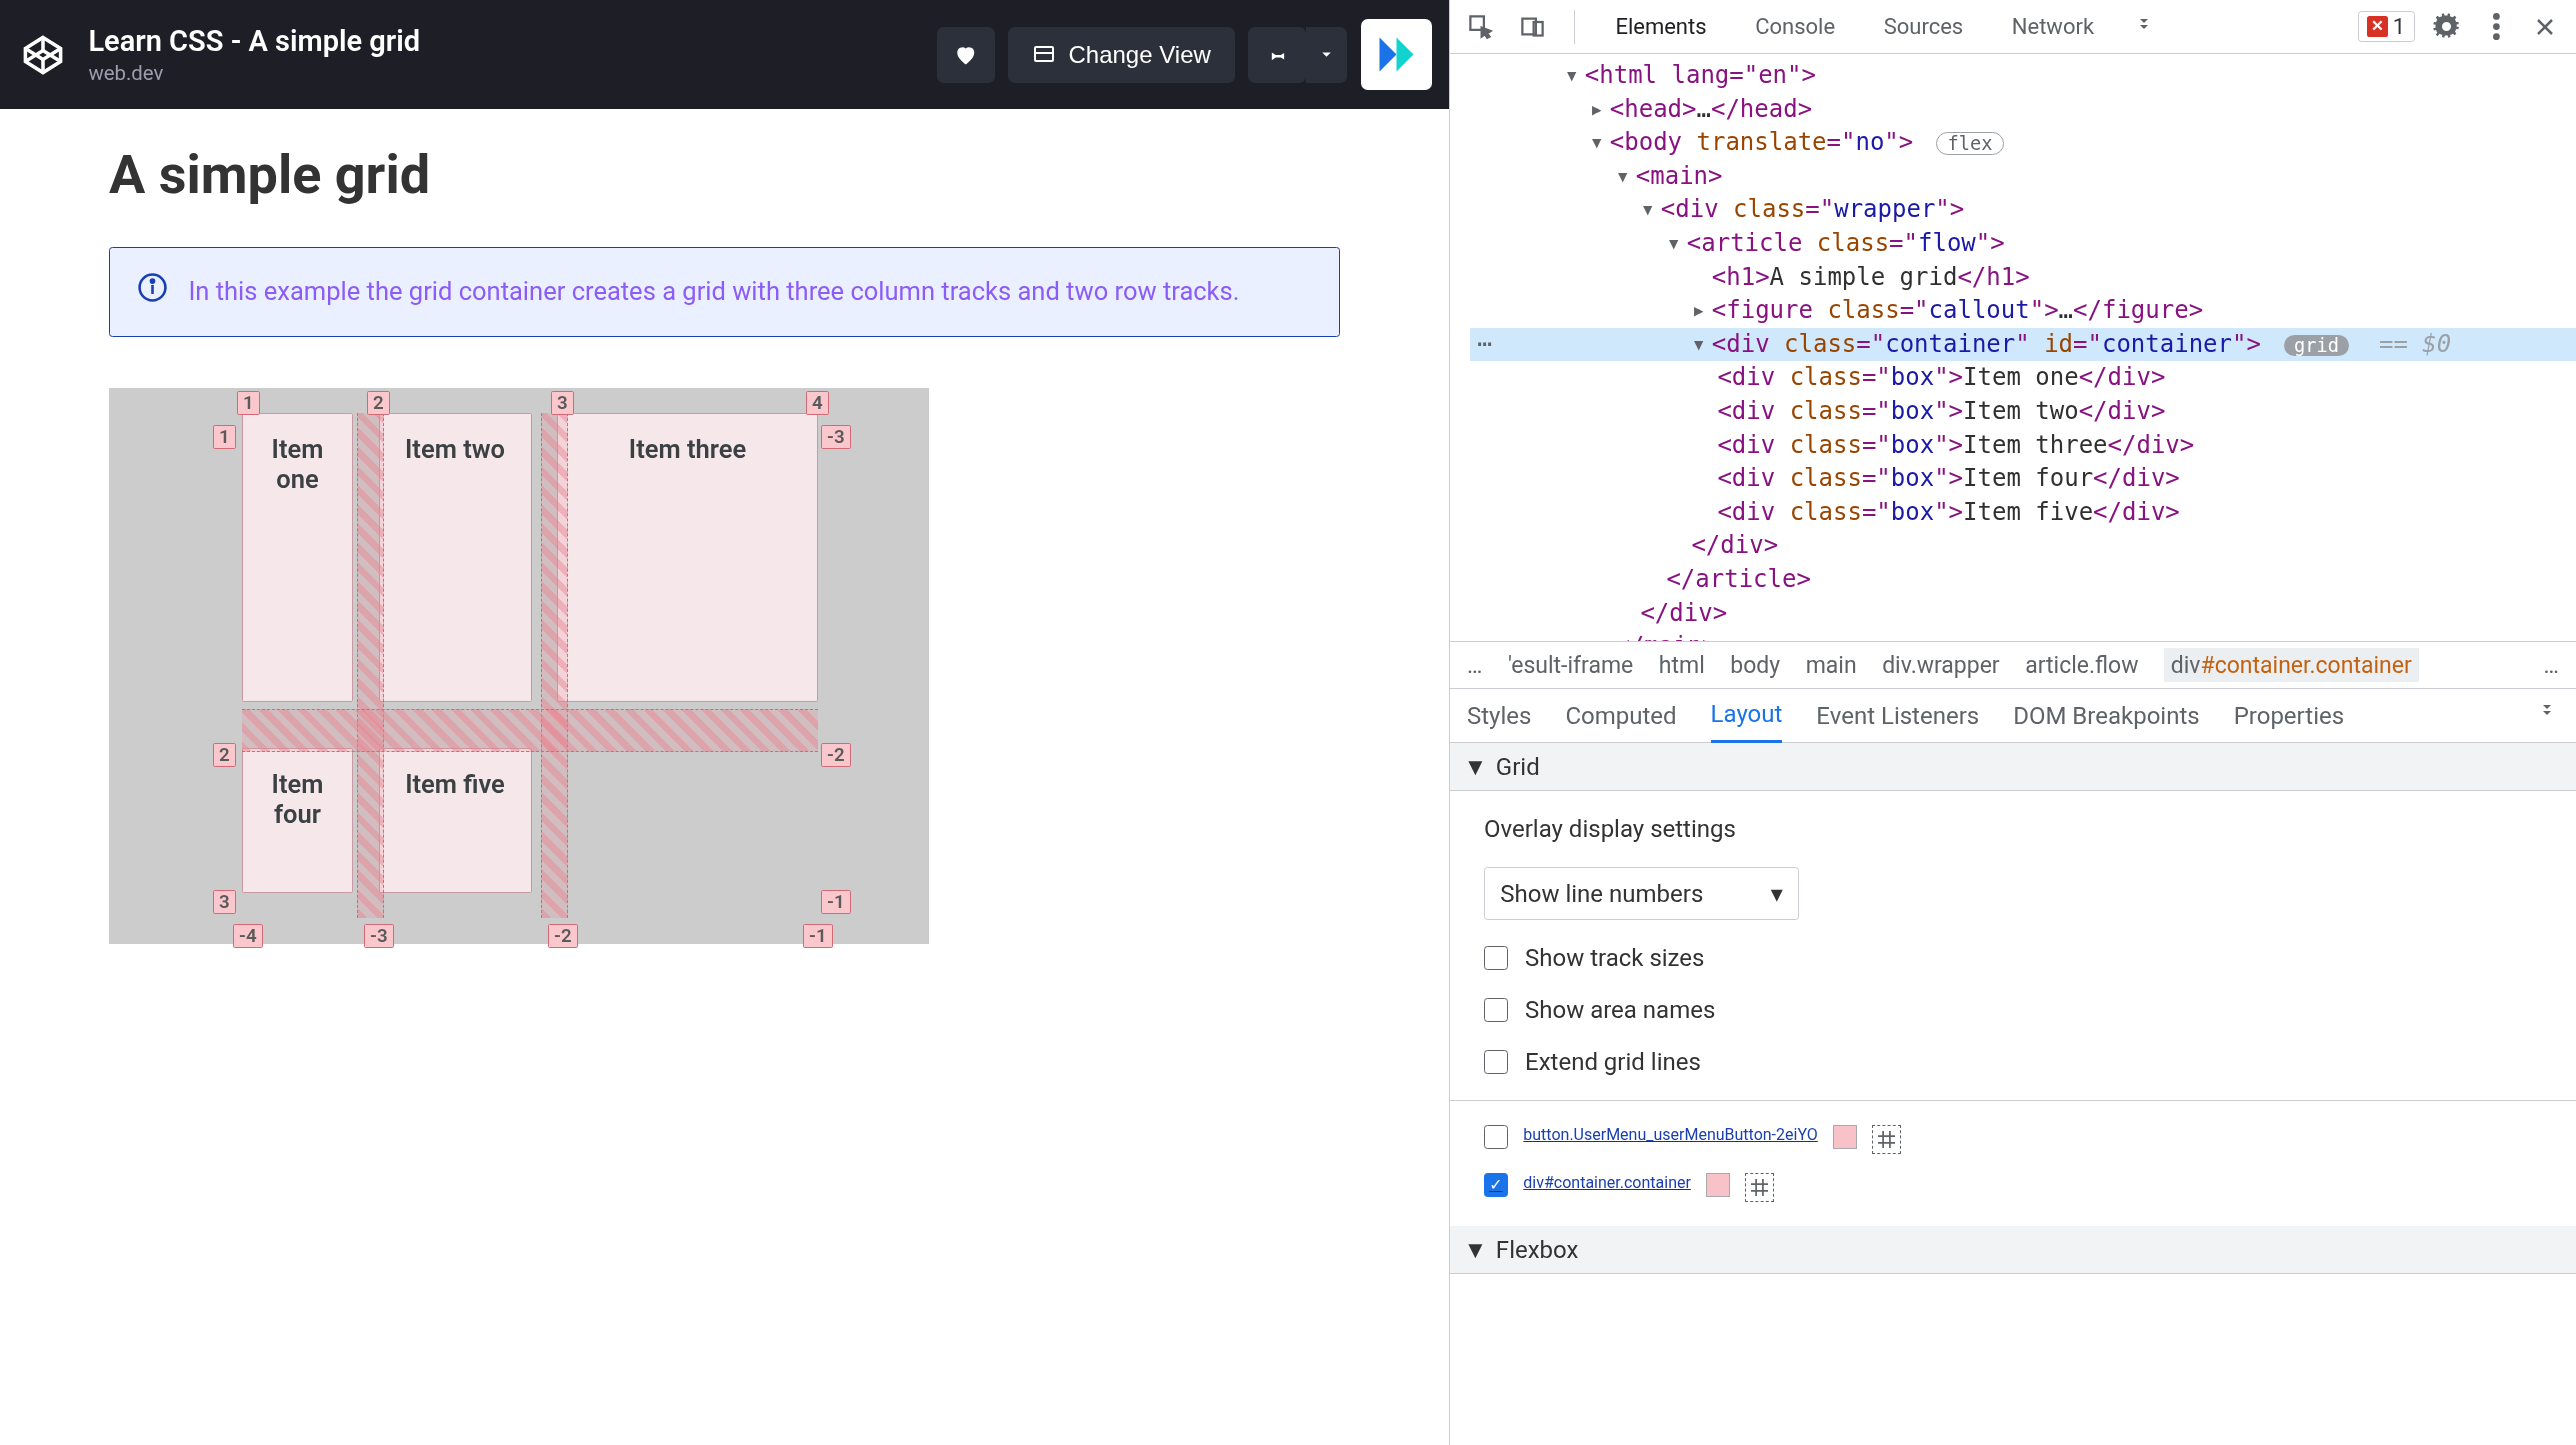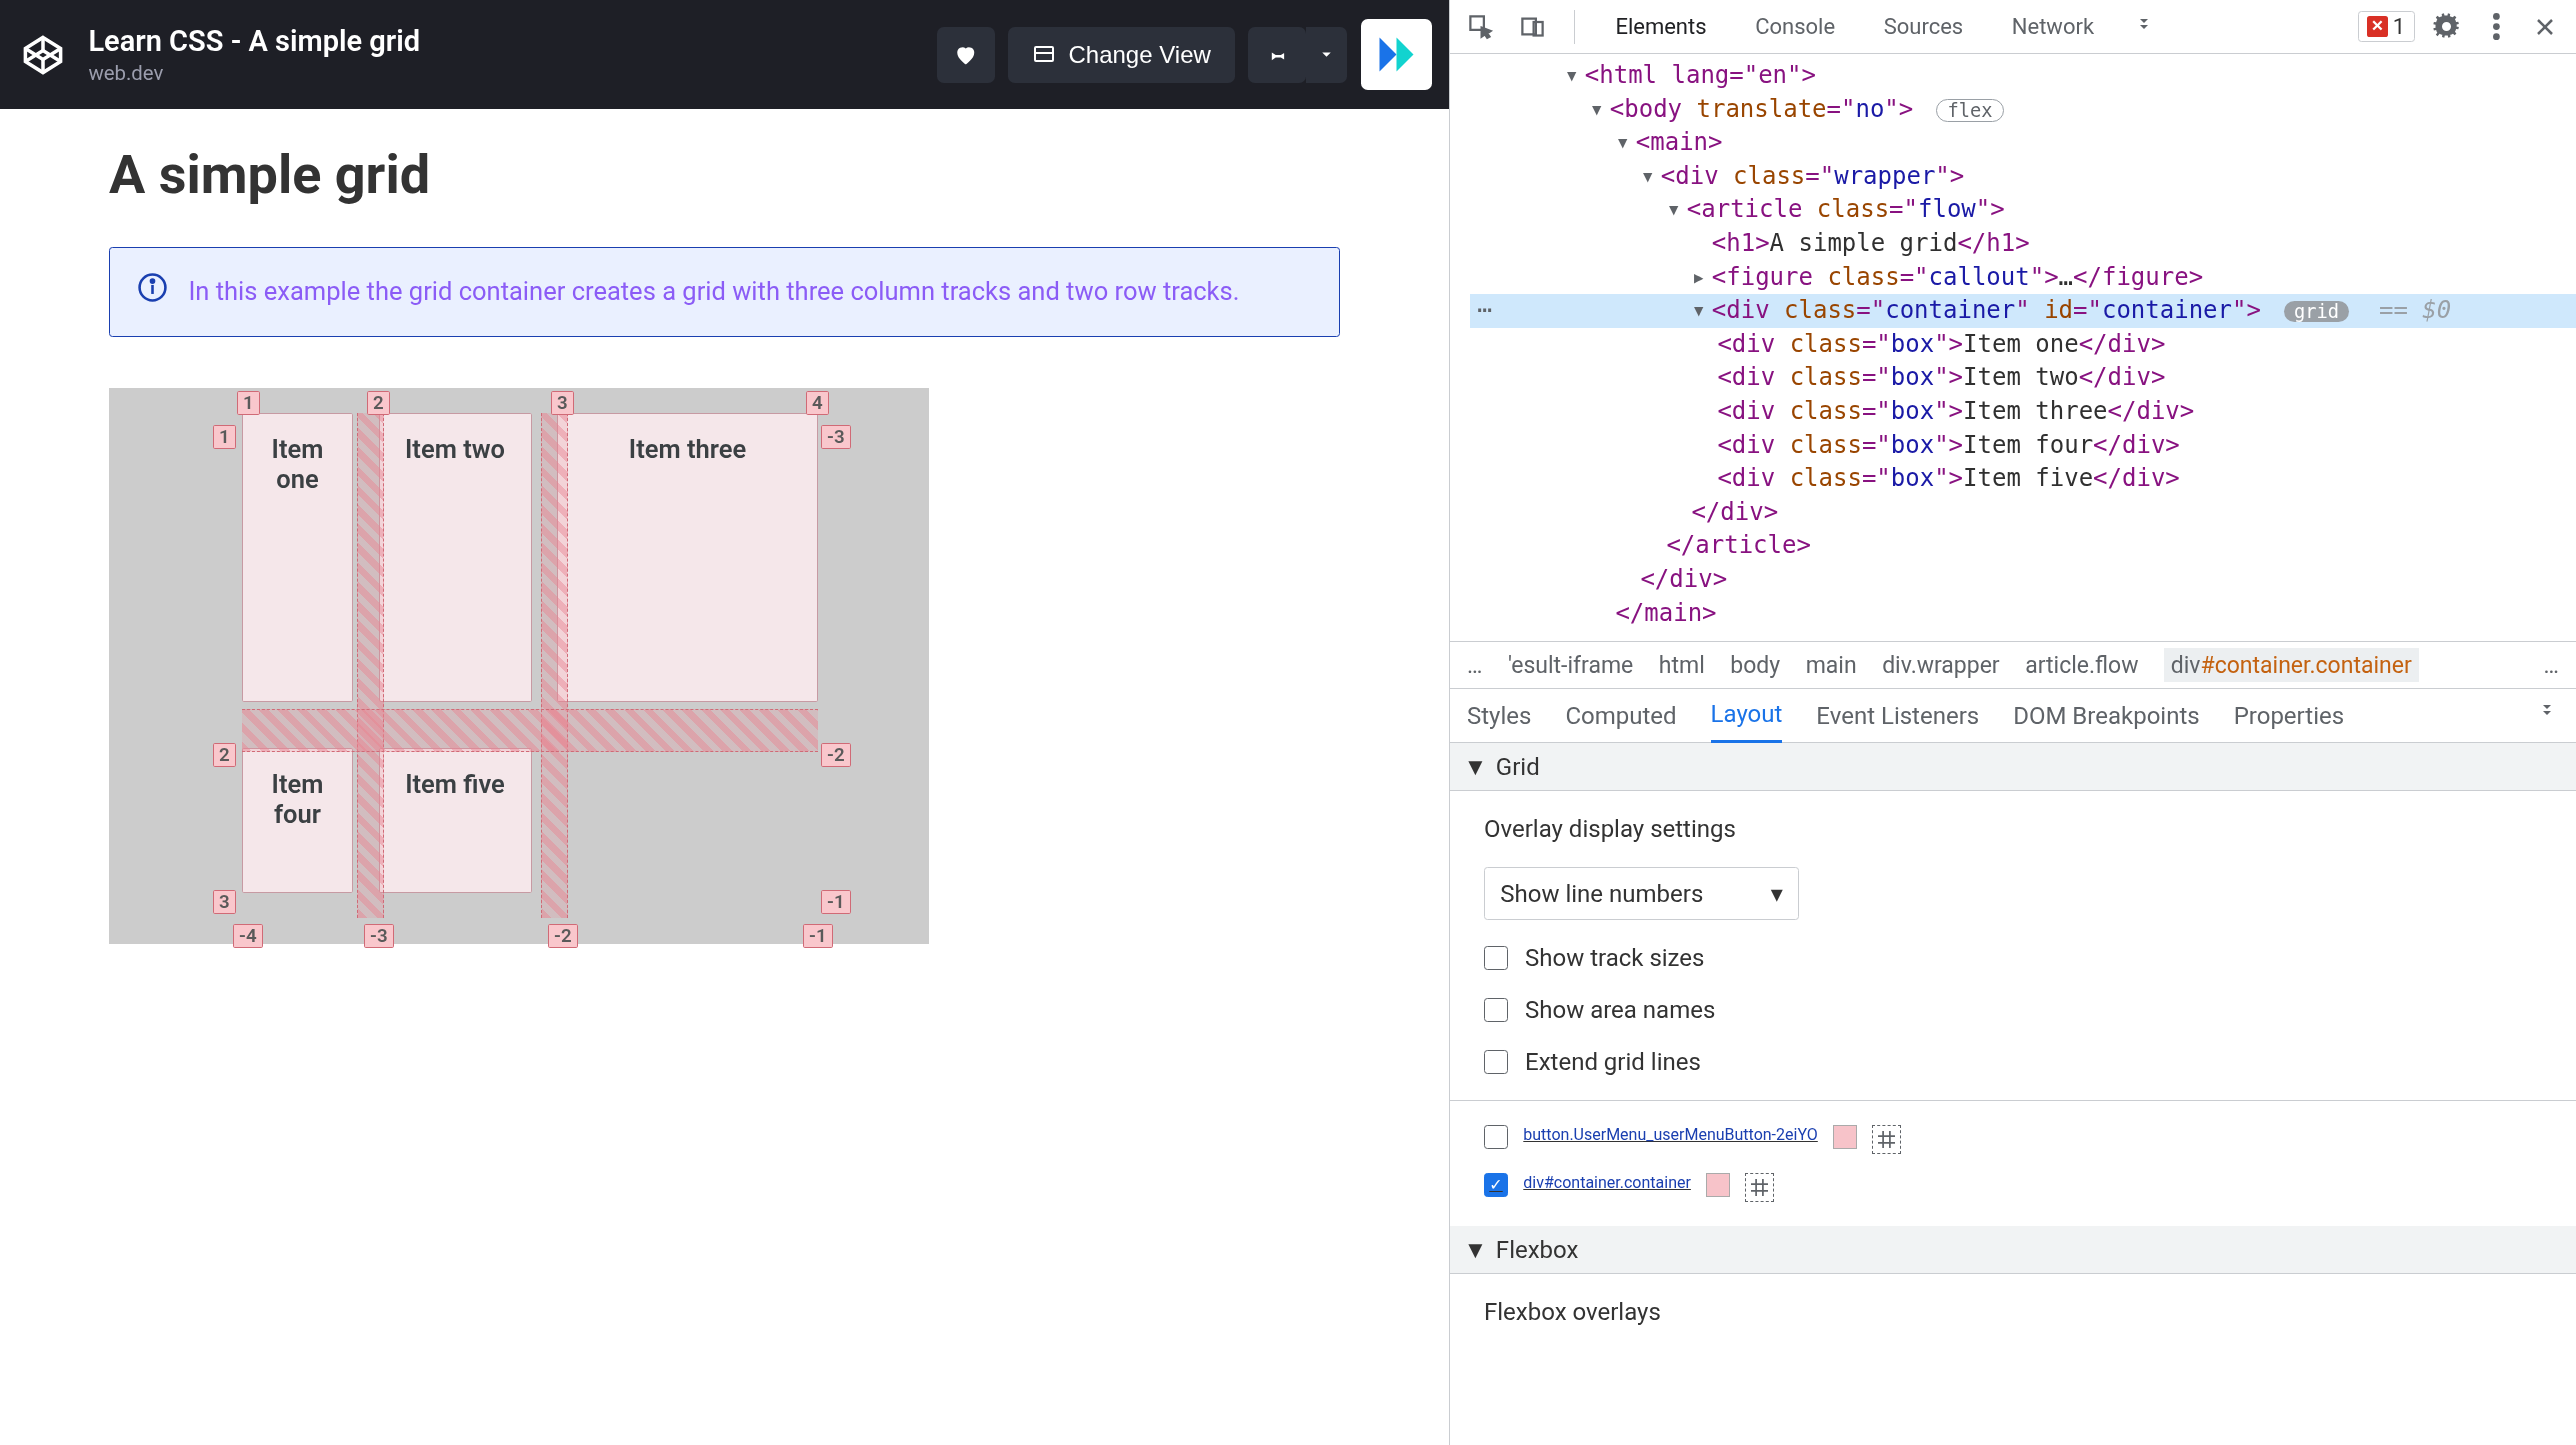--- a/index.html
+++ b/index.html
@@ -254,20 +254,21 @@
           <svg width="24" height="24" viewBox="0 0 24 24" stroke="#5f6368" stroke-width="2.5">
               <line x1="5" y1="5" x2="19" y2="19"></line>
               <line x1="19" y1="5" x2="5" y2="19"></line>
             </svg>
         </span>
       </div>
     </div>
 
     <div class="dom">
       <div class="ln ind2"><span class="arrow">▾</span><span class="tag">&lt;html lang="en"&gt;</span></div>
+      <div class="ln ind3"><span class="arrow">▸</span><span class="tag">&lt;head&gt;</span><span class="txt">…</span><span class="tag">&lt;/head&gt;</span></div>
       <div class="ln ind3"><span class="arrow">▾</span><span class="tag">&lt;body </span><span class="attrn">translate</span><span class="tag">="</span><span class="str">no</span><span class="tag">"&gt;</span> <span class="badge-flex">flex</span></div>
       <div class="ln ind4"><span class="arrow">▾</span><span class="tag">&lt;main&gt;</span></div>
       <div class="ln ind5"><span class="arrow">▾</span><span class="tag">&lt;div </span><span class="attrn">class</span><span class="tag">="</span><span class="str">wrapper</span><span class="tag">"&gt;</span></div>
       <div class="ln ind6"><span class="arrow">▾</span><span class="tag">&lt;article </span><span class="attrn">class</span><span class="tag">="</span><span class="str">flow</span><span class="tag">"&gt;</span></div>
       <div class="ln ind7"><span class="arrow"> </span><span class="tag">&lt;h1&gt;</span><span class="txt">A simple grid</span><span class="tag">&lt;/h1&gt;</span></div>
       <div class="ln ind7"><span class="arrow">▸</span><span class="tag">&lt;figure </span><span class="attrn">class</span><span class="tag">="</span><span class="str">callout</span><span class="tag">"&gt;</span><span class="txt">…</span><span class="tag">&lt;/figure&gt;</span></div>
       <div class="ln ind7 sel-line"><span class="arrow">▾</span><span class="tag">&lt;div </span><span class="attrn">class</span><span class="tag">="</span><span class="str">container</span><span class="tag">" </span><span class="attrn">id</span><span class="tag">="</span><span class="str">container</span><span class="tag">"&gt;</span> <span class="badge-grid">grid</span> <span class="eqzero">== $0</span></div>
       <div class="ln ind8"><span class="tag">&lt;div </span><span class="attrn">class</span><span class="tag">="</span><span class="str">box</span><span class="tag">"&gt;</span><span class="txt">Item one</span><span class="tag">&lt;/div&gt;</span></div>
       <div class="ln ind8"><span class="tag">&lt;div </span><span class="attrn">class</span><span class="tag">="</span><span class="str">box</span><span class="tag">"&gt;</span><span class="txt">Item two</span><span class="tag">&lt;/div&gt;</span></div>
       <div class="ln ind8"><span class="tag">&lt;div </span><span class="attrn">class</span><span class="tag">="</span><span class="str">box</span><span class="tag">"&gt;</span><span class="txt">Item three</span><span class="tag">&lt;/div&gt;</span></div>
@@ -353,18 +354,15 @@
           </span>
         </div>
       </div>
     </div>
     <div style="height:0.9px;background:#cacdd1;"></div>
 
     <div class="section-header">
       <span>▼</span>
       <span>Flexbox</span>
     </div>
-    <div class="section-body">
-      <div class="section-title">Flexbox overlays</div>
-    </div>
   </div>
 </div>
 
 
 </body></html>

